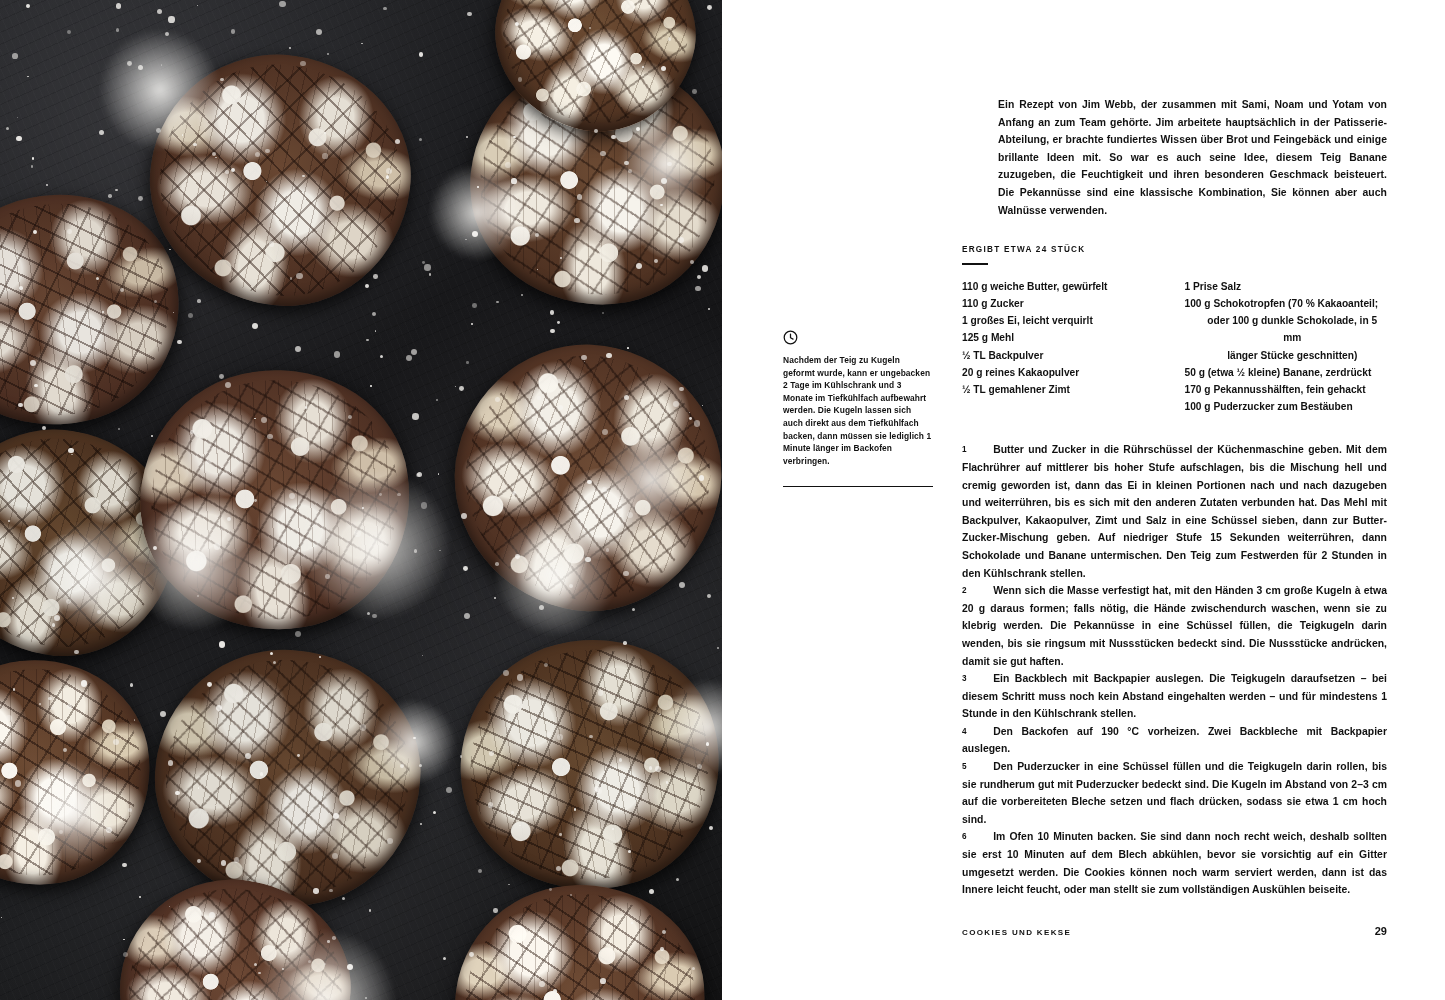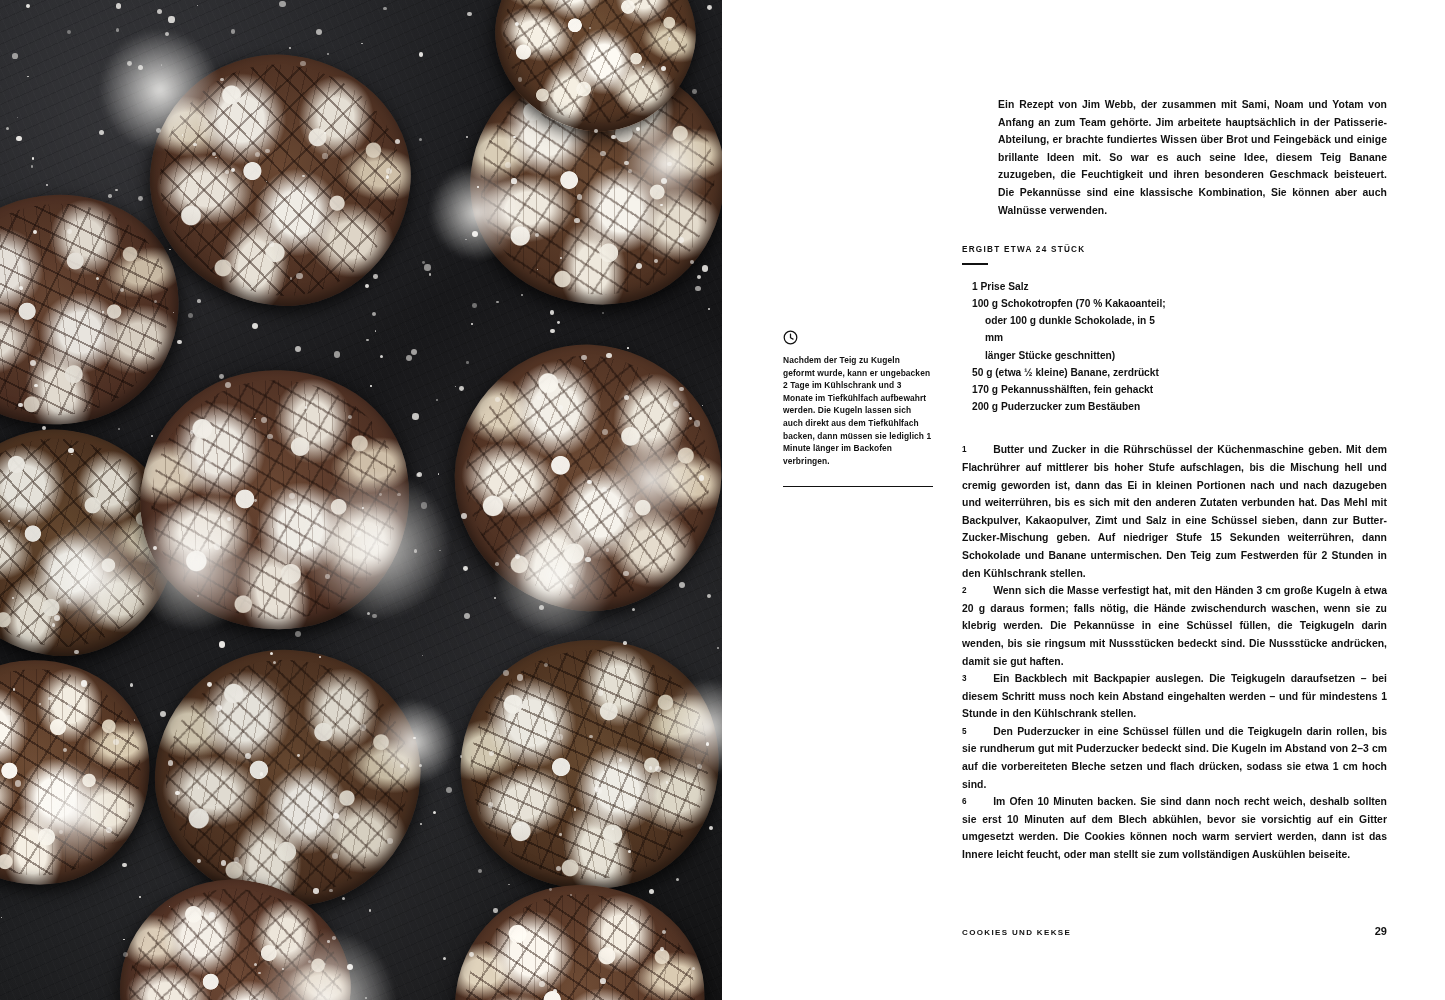--- a/index.html
+++ b/index.html
@@ -169,21 +169,21 @@
     gap: 0px;
   }
   #ingredients .col { width: 50%; }
   #ingredients .col.right { padding-left: 10px; }
   .ing {
     font-size: 10.2px;
     line-height: 17.2px;
     font-weight: 700;
     color: #111;
   }
-  .ing.cont { padding-left: 13px; }
+  .ing.cont { padding-left: 13px; text-align: center; }
 
   #steps { margin-top: 26px; }
   .step {
     font-size: 10.4px;
     line-height: 17.6px;
     font-weight: 700;
     letter-spacing: .03px;
     text-align: justify;
     color: #111;
     margin-bottom: 0;
@@ -615,35 +615,45 @@
 
 
     <div id="intro">
       <p>Ein Rezept von Jim Webb, der zusammen mit Sami, Noam und Yotam von Anfang an zum Team gehörte. Jim arbeitete hauptsächlich in der Patisserie-Abteilung, er brachte fundiertes Wissen über Brot und Feingebäck und einige brillante Ideen mit. So war es auch seine Idee, diesem Teig Banane zuzugeben, die Feuchtigkeit und ihren besonderen Geschmack beisteuert. Die Pekannüsse sind eine klassische Kombination, Sie können aber auch Walnüsse verwenden.</p>
     </div>
 
     <div id="yield">ERGIBT ETWA 24 STÜCK</div>
     <div id="yield-rule"></div>
 
     <div id="ingredients">
+      <div class="col left" id="ing-left">
+          <div class="ing">110 g weiche Butter, gewürfelt</div>
+          <div class="ing">110 g Zucker</div>
+          <div class="ing">1 großes Ei, leicht verquirlt</div>
+          <div class="ing">125 g Mehl</div>
+          <div class="ing">½ TL Backpulver</div>
+          <div class="ing">20 g reines Kakaopulver</div>
+          <div class="ing">½ TL gemahlener Zimt</div>
+        </div>
       <div class="col right" id="ing-right">
           <div class="ing">1 Prise Salz</div>
           <div class="ing">100 g Schokotropfen (70 % Kakaoanteil;</div>
           <div class="ing cont">oder 100 g dunkle Schokolade, in 5 mm</div>
           <div class="ing cont">länger Stücke geschnitten)</div>
           <div class="ing">50 g (etwa ½ kleine) Banane, zerdrückt</div>
           <div class="ing">170 g Pekannusshälften, fein gehackt</div>
-          <div class="ing">200 g Puderzucker zum Bestäuben</div>
+          <div class="ing">100 g Puderzucker zum Bestäuben</div>
         </div>
     </div>
 
     <div id="steps">
         <p class="step"><span class="num">1</span><span>Butter und Zucker in die Rührschüssel der Küchenmaschine geben. Mit dem Flachrührer auf mittlerer bis hoher Stufe aufschlagen, bis die Mischung hell und cremig geworden ist, dann das Ei in kleinen Portionen nach und nach dazugeben und weiterrühren, bis es sich mit den anderen Zutaten verbunden hat. Das Mehl mit Backpulver, Kakaopulver, Zimt und Salz in eine Schüssel sieben, dann zur Butter-Zucker-Mischung geben. Auf niedriger Stufe 15 Sekunden weiterrühren, dann Schokolade und Banane untermischen. Den Teig zum Festwerden für 2 Stunden in den Kühlschrank stellen.</span></p>
         <p class="step"><span class="num">2</span><span>Wenn sich die Masse verfestigt hat, mit den Händen 3 cm große Kugeln à etwa 20 g daraus formen; falls nötig, die Hände zwischendurch waschen, wenn sie zu klebrig werden. Die Pekannüsse in eine Schüssel füllen, die Teigkugeln darin wenden, bis sie ringsum mit Nussstücken bedeckt sind. Die Nussstücke andrücken, damit sie gut haften.</span></p>
         <p class="step"><span class="num">3</span><span>Ein Backblech mit Backpapier auslegen. Die Teigkugeln daraufsetzen – bei diesem Schritt muss noch kein Abstand eingehalten werden – und für mindestens 1 Stunde in den Kühlschrank stellen.</span></p>
+        <p class="step"><span class="num">4</span><span>Den Backofen auf 190 °C vorheizen. Zwei Backbleche mit Backpapier auslegen.</span></p>
         <p class="step"><span class="num">5</span><span>Den Puderzucker in eine Schüssel füllen und die Teigkugeln darin rollen, bis sie rundherum gut mit Puderzucker bedeckt sind. Die Kugeln im Abstand von 2–3 cm auf die vorbereiteten Bleche setzen und flach drücken, sodass sie etwa 1 cm hoch sind.</span></p>
         <p class="step"><span class="num">6</span><span>Im Ofen 10 Minuten backen. Sie sind dann noch recht weich, deshalb sollten sie erst 10 Minuten auf dem Blech abkühlen, bevor sie vorsichtig auf ein Gitter umgesetzt werden. Die Cookies können noch warm serviert werden, dann ist das Innere leicht feucht, oder man stellt sie zum vollständigen Auskühlen beiseite.</span></p>
       </div>
 
   </div>
 
   <div id="footer">
     <div id="footer-label">COOKIES UND KEKSE</div>
     <div id="footer-page">29</div>
   </div>

